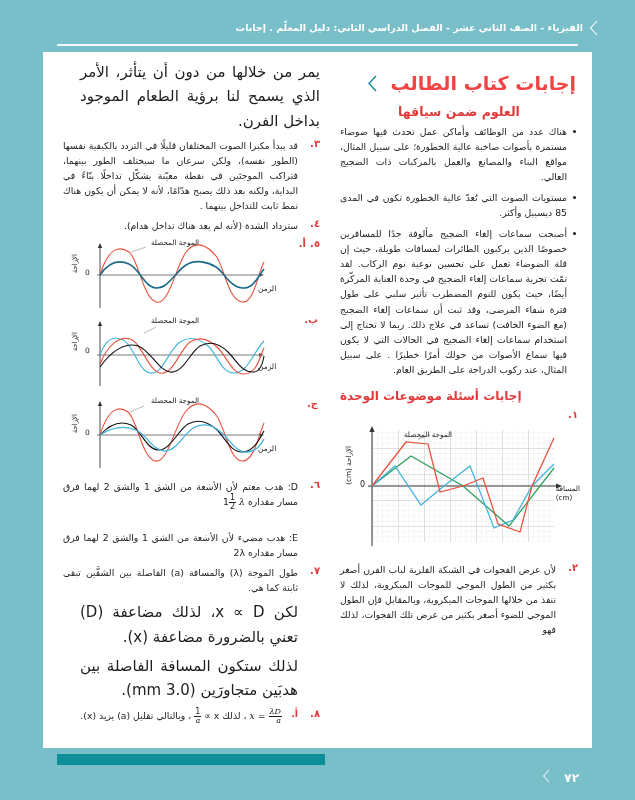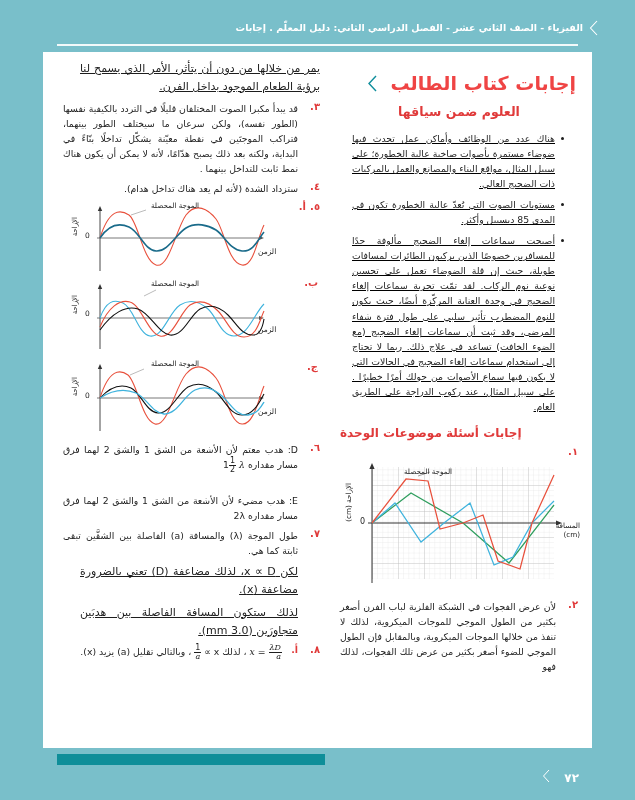--- a/index.html
+++ b/index.html
@@ -56,21 +56,21 @@
   }
   .main-title .chev{display:inline-block;vertical-align:-2px;margin-right:6px;}
   .sec-title{
     color:#e03a3a;font-size:12.5px;font-weight:bold;
     text-align:center;margin:2px 0 5px 0;direction:rtl;
   }
   .sec-title-2{
     color:#e03a3a;font-size:12px;font-weight:bold;
     text-align:left;margin:12px 0 6px 0;direction:rtl;
   }
-  .bullets{list-style:none;margin:12px;padding:0;text-decoration:underline;}
+  .bullets{list-style:none;margin:0;padding:0;}
   .bullets li{
     position:relative;padding-right:11px;margin-bottom:6px;
     font-size:9.3px;line-height:1.62;color:#1d1d1d;
     text-align:justify;text-align-last:right;direction:rtl;
   }
   .bullets li:before{
     content:"";position:absolute;right:2px;top:6px;
     width:3.2px;height:3.2px;border-radius:50%;background:#1d1d1d;
   }
 
@@ -83,22 +83,22 @@
   .item .txt{
     font-size:9.3px;line-height:1.62;color:#1d1d1d;
     text-align:justify;text-align-last:right;direction:rtl;
   }
   .item .sub{
     position:relative;padding-right:16px;margin-top:2px;
   }
   .item .sub .subnum{
     position:absolute;right:0;top:0;color:#e03a3a;font-weight:bold;font-size:9.5px;
   }
-  .plain{font-size:11px;line-height:1.62;color:#1d1d1d;
-    text-align:justify;text-align-last:right;direction:rtl;margin:0 0 5px 17px;text-decoration:underline;}
+  .plain{font-size:15px;line-height:1.62;color:#1d1d1d;
+    text-align:justify;text-align-last:right;direction:rtl;margin:0 0 5px 17px;}
 
   .ltr{direction:ltr;unicode-bidi:isolate;display:inline-block;}
   .frac{display:inline-block;vertical-align:-4px;text-align:center;font-size:8px;line-height:1;}
   .frac .n{display:block;border-bottom:1px solid #1d1d1d;padding:0 1px;}
   .frac .d{display:block;padding:0 1px;}
   i.v{font-family:"DejaVu Serif","Liberation Serif",serif;font-style:italic;}
 
   
   .wavefig{position:relative;margin:1px 0 4px 0;}
   .wavefig .ylab{
@@ -116,21 +116,21 @@
   .wavefig .zero{position:absolute;font-size:7.5px;color:#1d1d1d;}
 
   
   .bigfig{position:relative;width:232px;height:132px;margin:2px 0 8px 8px;}
   .bigfig .ylab{
     position:absolute;left:-2px;top:24px;font-size:7.2px;color:#1d1d1d;
     writing-mode:vertical-rl;transform:rotate(180deg);direction:rtl;white-space:nowrap;
     text-align:center;
   }
   .bigfig .xlab{position:absolute;right:-2px;top:62px;font-size:7.2px;color:#1d1d1d;
-    direction:rtl;white-space:nowrap;text-align:right;line-height:1.25;}
+    direction:rtl;white-space:nowrap;text-align:left;line-height:1.25;}
   .bigfig .caption{position:absolute;top:8px;left:58px;font-size:7.2px;color:#1d1d1d;direction:rtl;}
   .bigfig .zero{position:absolute;left:14px;top:58px;font-size:8px;color:#1d1d1d;}
 
   
   .footer-bar{
     position:absolute;left:57px;top:754px;width:268px;height:11px;background:#0e8e99;
   }
   .footer-num{
     position:absolute;right:56px;top:771px;font-size:12px;color:#ffffff;
     font-weight:bold;direction:rtl;

